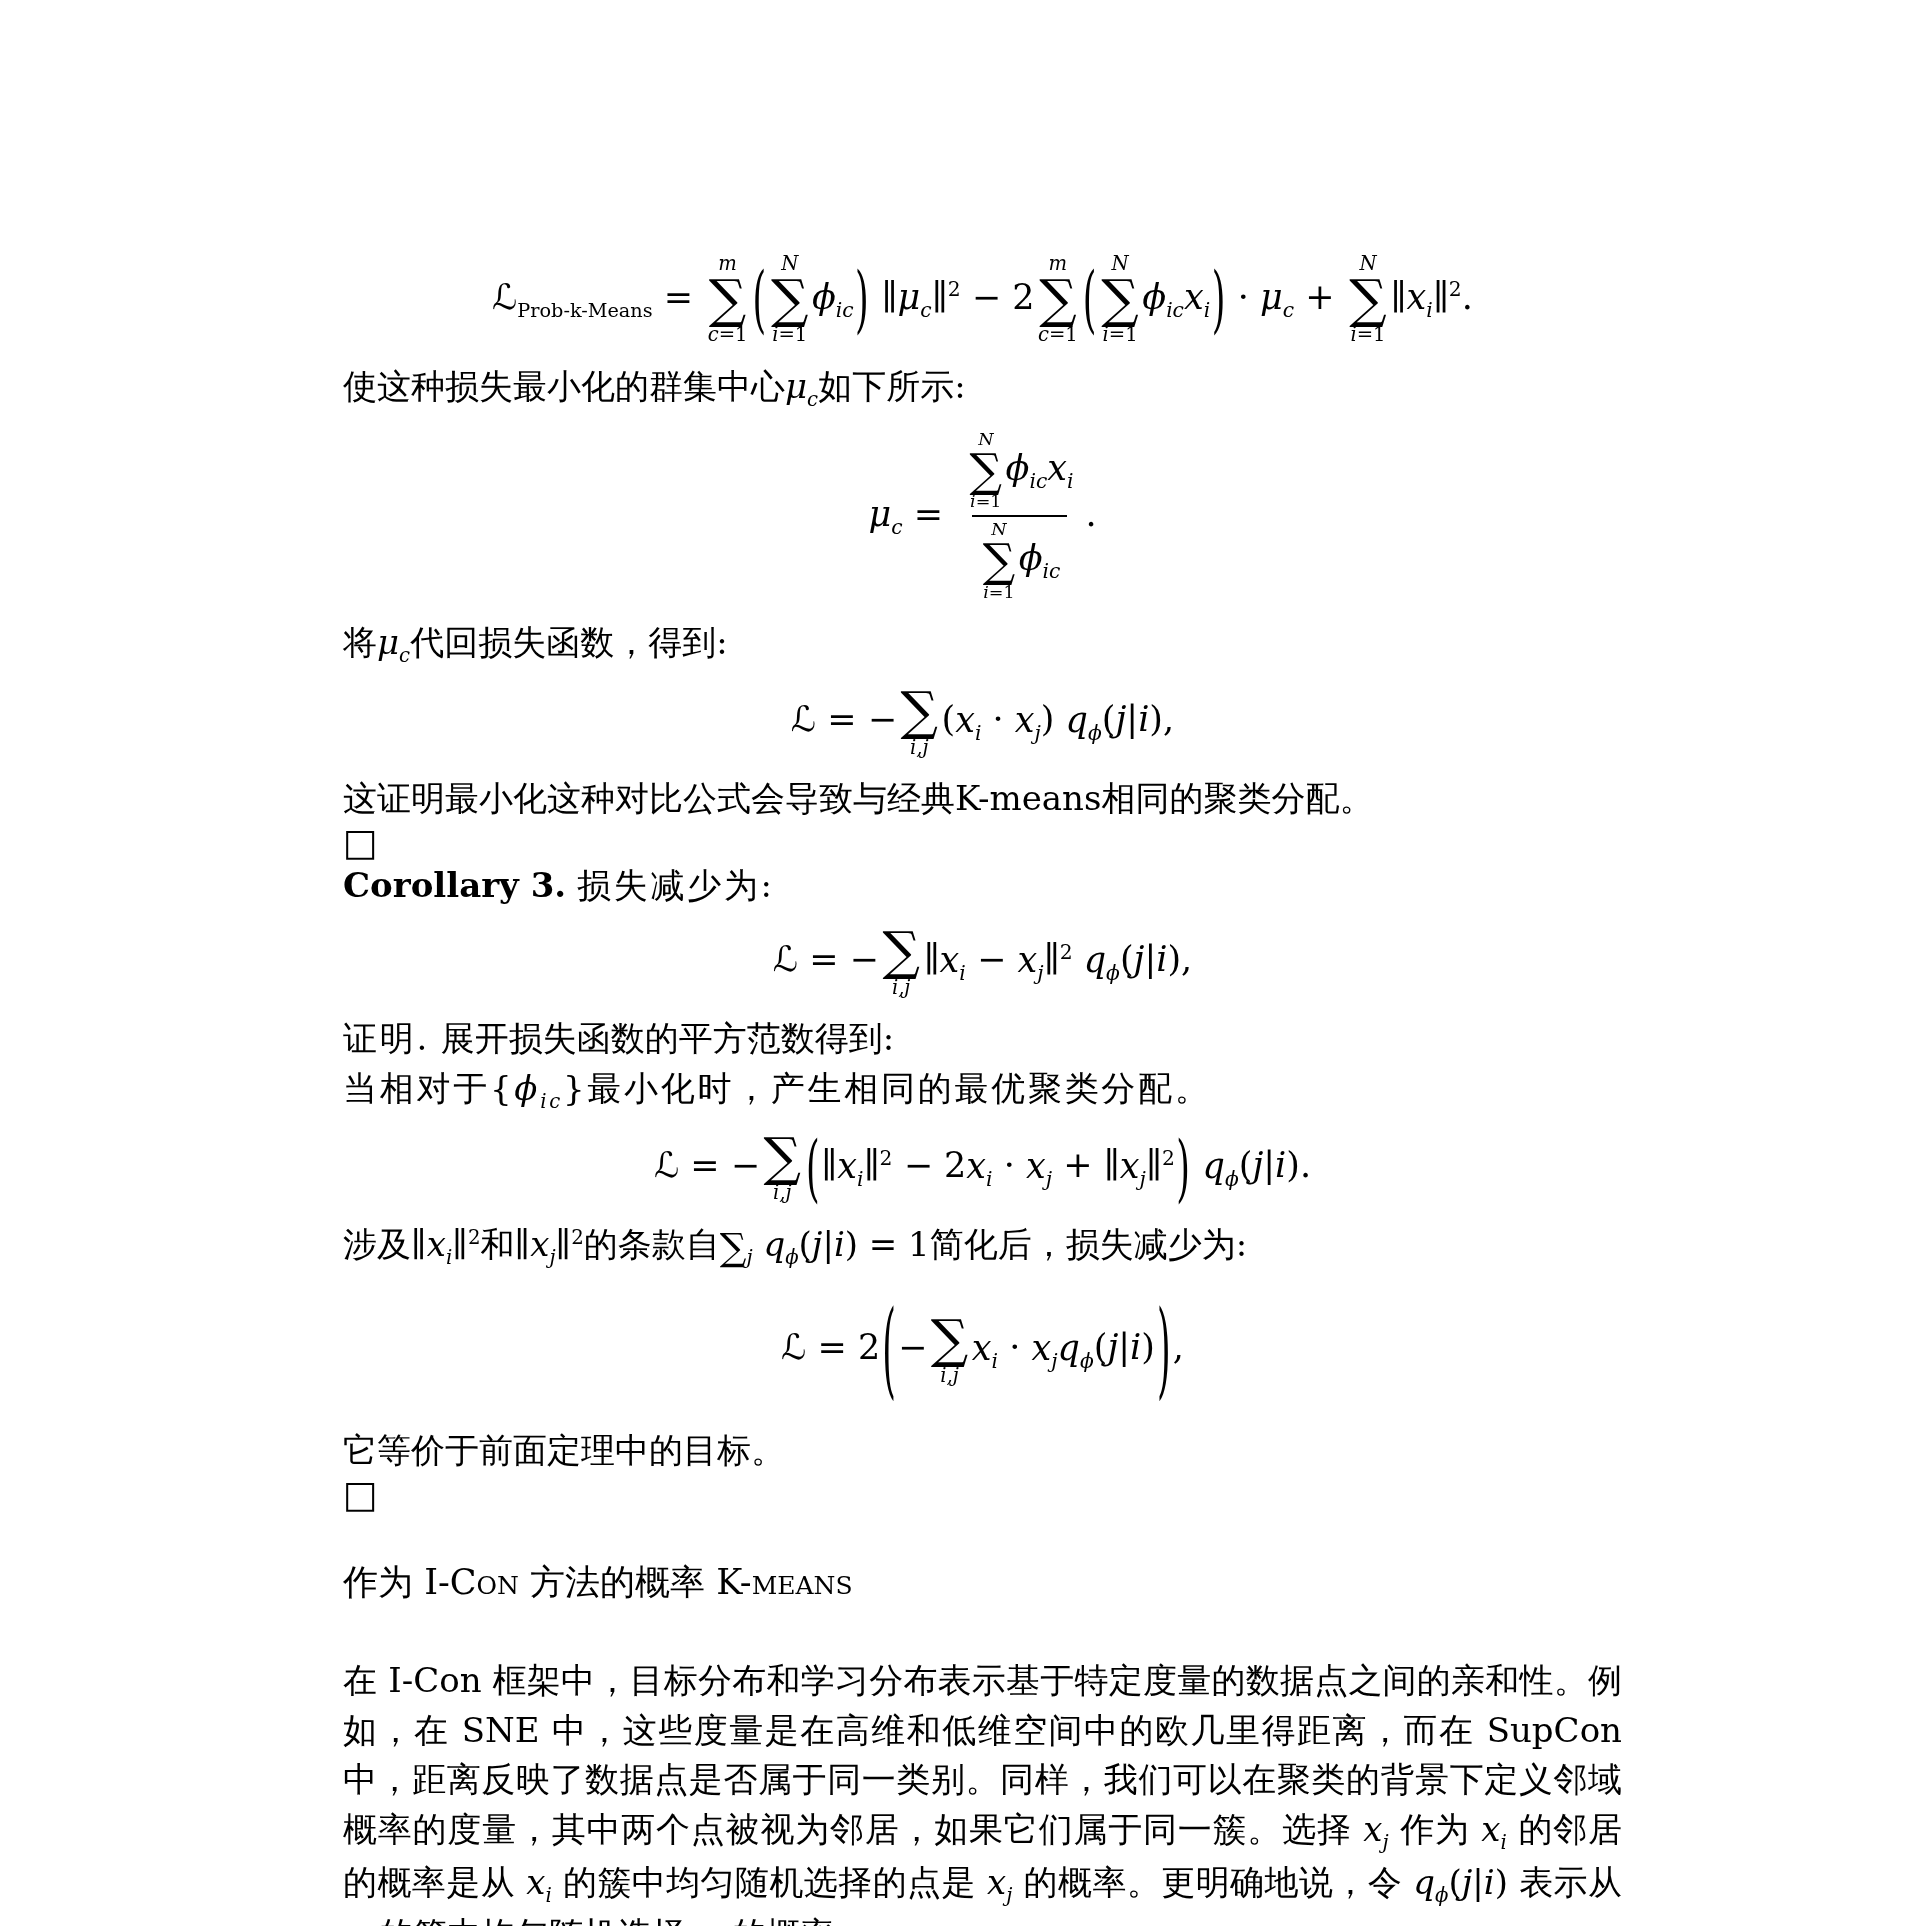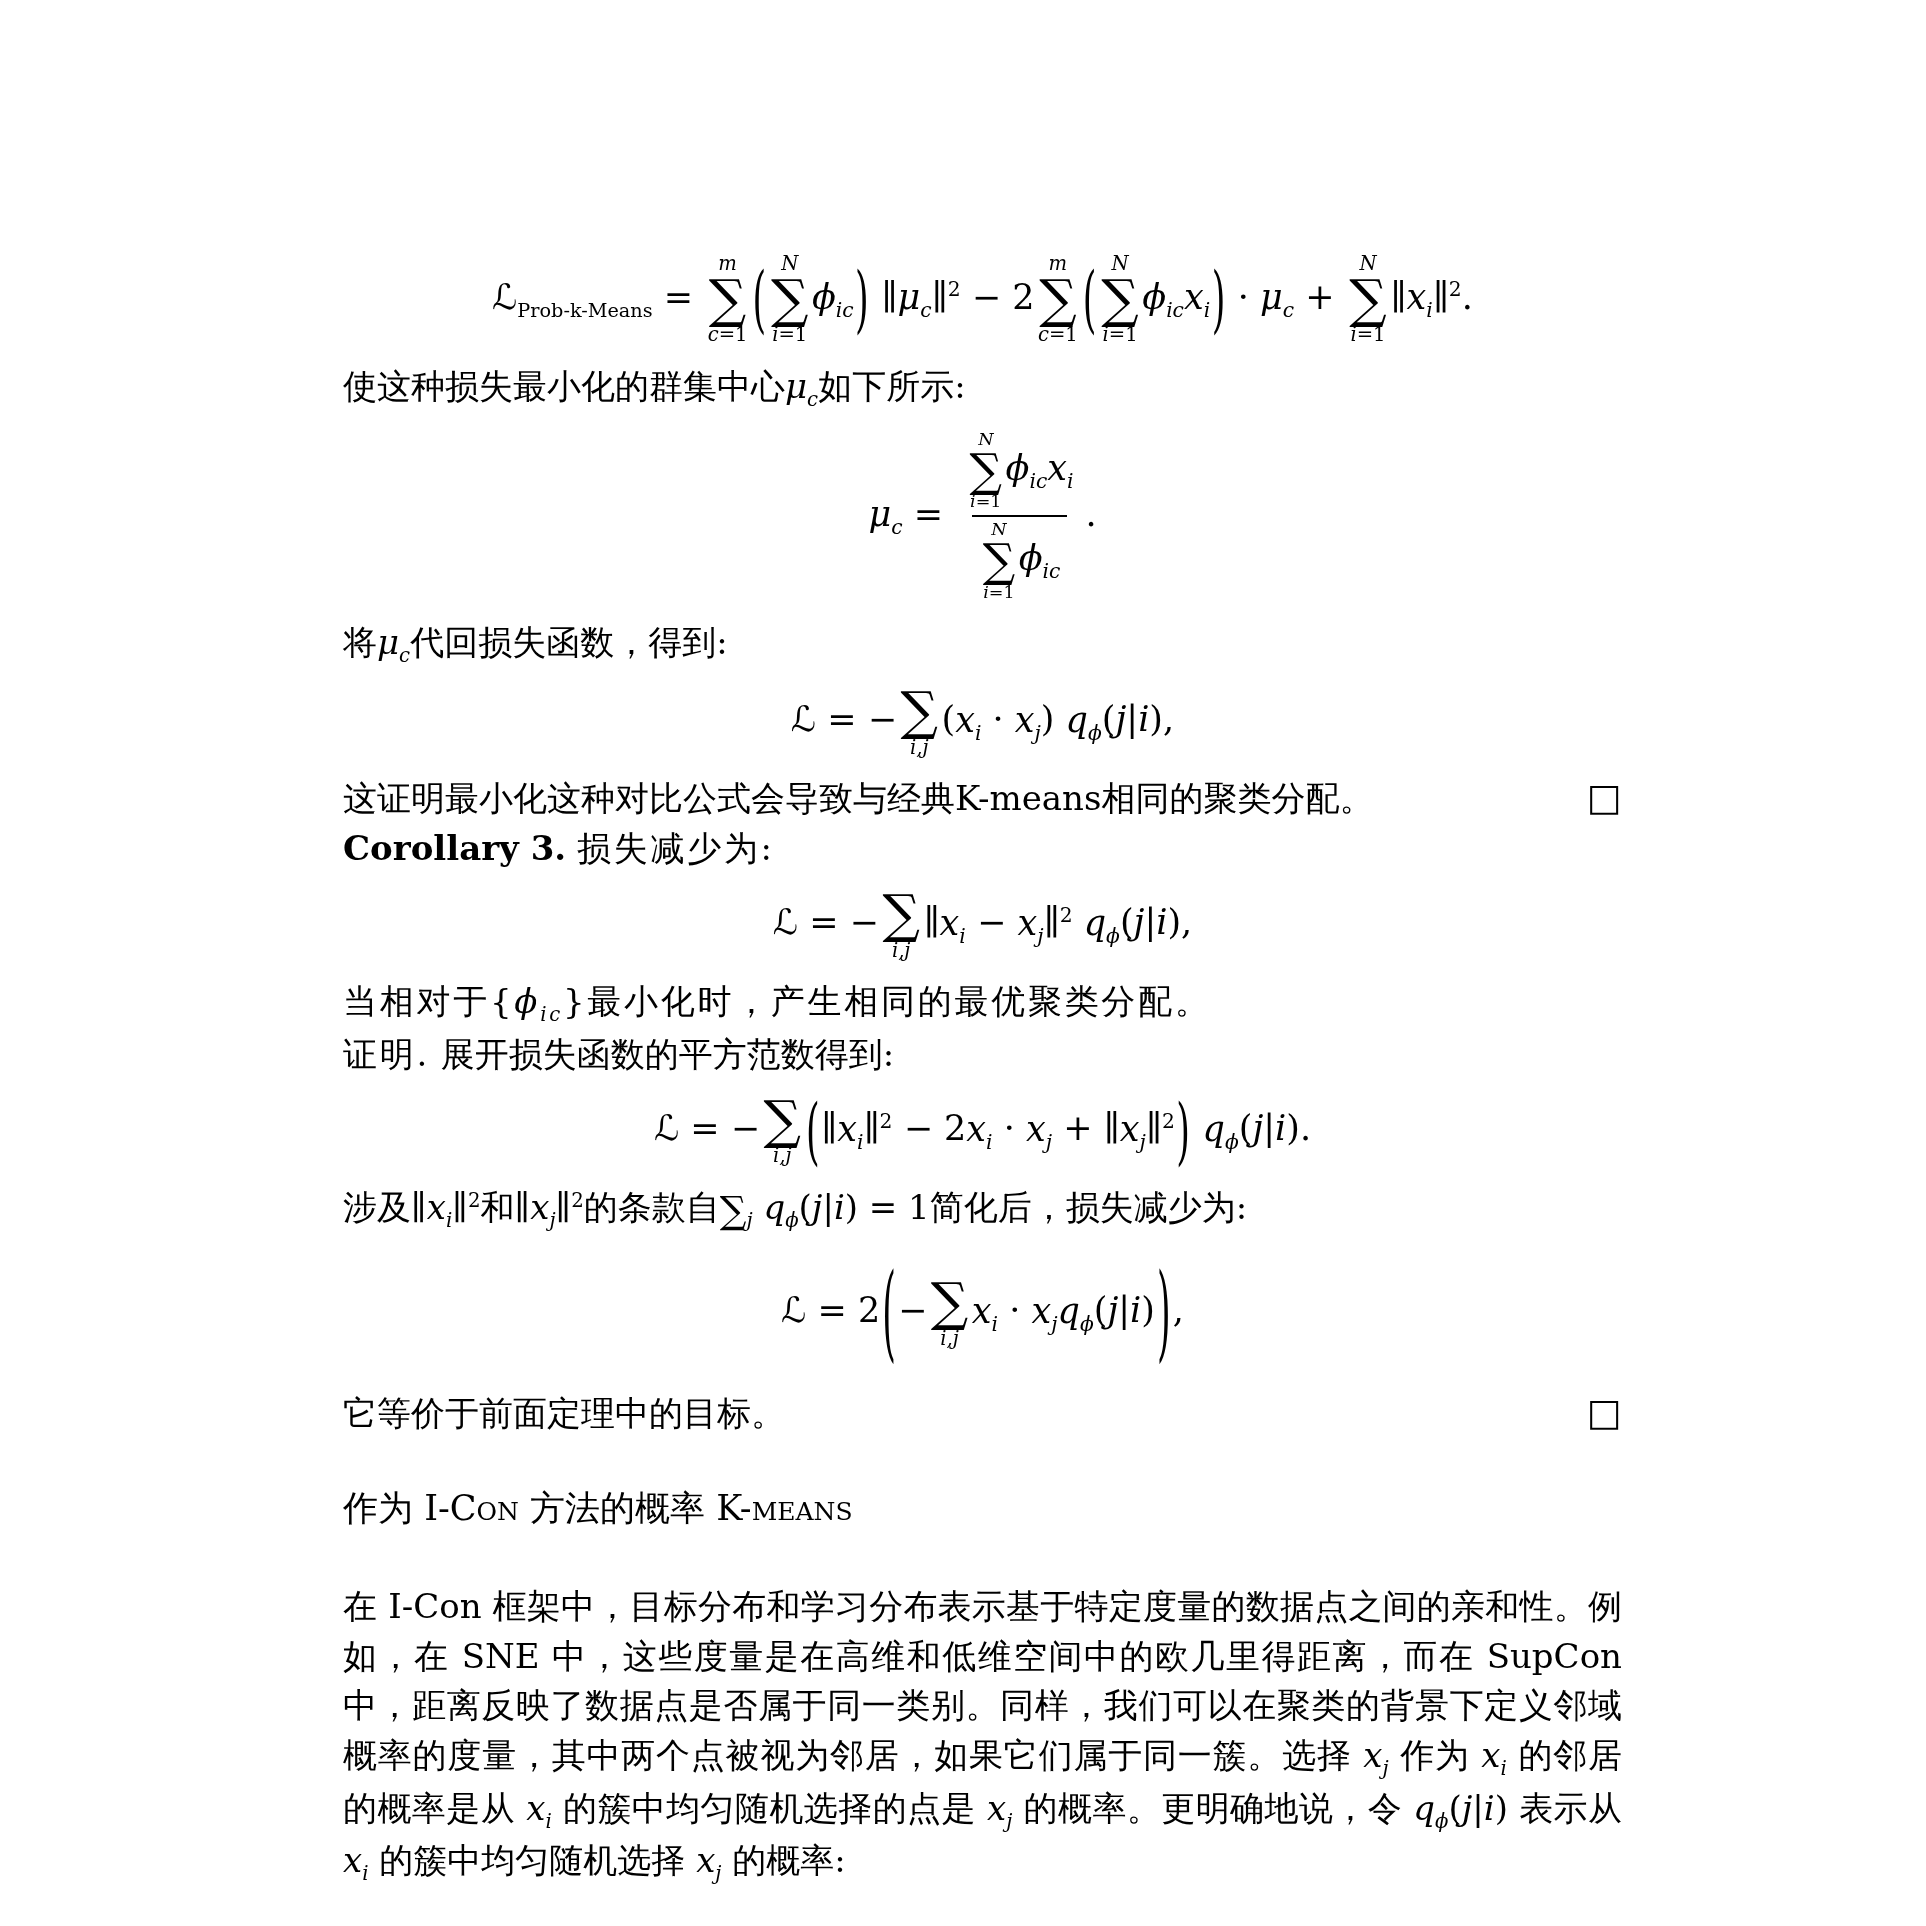--- a/index.html
+++ b/index.html
@@ -21,21 +21,21 @@
   .sum .b{font-size:0.56em;line-height:1;margin-top:0.1em;}
   .isum{font-size:1.1em;vertical-align:middle;}
   .frac{display:inline-flex;flex-direction:column;align-items:center;vertical-align:middle;margin:0 0.14em;}
   .frac .num{padding:0 0.2em 0.12em;display:flex;align-items:center;justify-content:center;}
   .frac .den{border-top:2.7px solid #000;padding:0.12em 0.2em 0;display:flex;align-items:center;justify-content:center;}
   .frac .sum .s{font-size:1.3em;}
   .frac .sum .t,.frac .sum .b{font-size:0.5em;}
   .bp{display:inline-block;transform:scaleY(2.1);vertical-align:middle;margin:0 0.04em;}
   .bp2{display:inline-block;transform:scaleY(3.0);vertical-align:middle;margin:0 0.06em;}
   
-  .qedline{display:flex;justify-content:space-between;align-items:baseline;}
+  .qedline{display:flex;justify-content:space-between;align-items:baseline;flex-direction:column;}
   .qed{font-size:37px;line-height:1;}
   .corhead{margin-top:24px;}
   .proofhead{margin-top:52px;}
   .sechead{font-size:35px;font-weight:400;margin:44px 0 48px;line-height:1.46;text-align:left;}
   .sc{font-variant:small-caps;}
 </style>
 </head>
 <body>
 
 <div class="page">
@@ -100,26 +100,26 @@
     <p class="body corhead">
       <b>Corollary 3.</b>
       <span class="kai">损失减少为:</span>
     </p>
 
     <div class="disp">ℒ = −<span class="sum">
           <span class="s">∑</span>
           <span class="b"><i>i,j</i></span>
         </span>∥<i>x<sub>i</sub></i> − <i>x<sub>j</sub></i>∥<sup>2</sup> <i>q<sub>ϕ</sub></i>(<i>j</i>|<i>i</i>),</div>
 
-    <p class="body kai">当相对于{<i>ϕ<sub>ic</sub></i>}最小化时，产生相同的最优聚类分配。</p>
-
     <p class="body proofhead">
       <span class="kai">证明.</span>
       <span>展开损失函数的平方范数得到:</span>
     </p>
+
+    <p class="body kai">当相对于{<i>ϕ<sub>ic</sub></i>}最小化时，产生相同的最优聚类分配。</p>
 
     <div class="disp">ℒ = −<span class="sum">
           <span class="s">∑</span>
           <span class="b"><i>i,j</i></span>
         </span><span class="bp">(</span>∥<i>x<sub>i</sub></i>∥<sup>2</sup> − 2<i>x<sub>i</sub></i> · <i>x<sub>j</sub></i> + ∥<i>x<sub>j</sub></i>∥<sup>2</sup><span class="bp">)</span> <i>q<sub>ϕ</sub></i>(<i>j</i>|<i>i</i>).</div>
 
     <p class="body">涉及∥<i>x<sub>i</sub></i>∥<sup>2</sup>和∥<i>x<sub>j</sub></i>∥<sup>2</sup>的条款自<span class="isum">∑</span><sub><i>j</i></sub> <i>q<sub>ϕ</sub></i>(<i>j</i>|<i>i</i>) = 1简化后，损失减少为:</p>
 
     <div class="disp tall">ℒ = 2<span class="bp2">(</span>−<span class="sum">
           <span class="s">∑</span>

